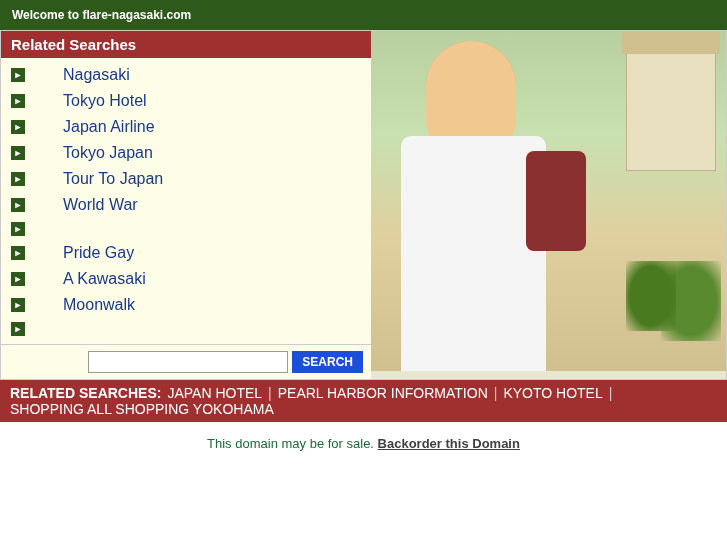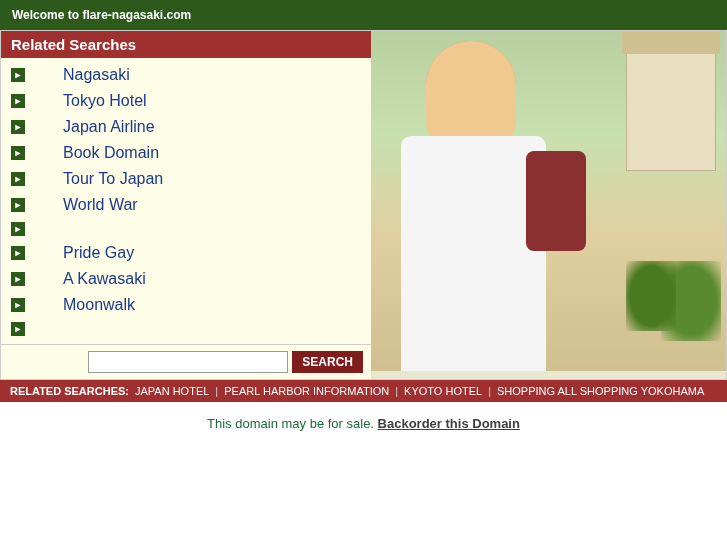--- a/index.html
+++ b/index.html
@@ -89,36 +89,36 @@
     }
 
     .search-input {
       border: 1px solid #999;
       padding: 3px 5px;
       font-size: 12px;
       width: 200px;
     }
 
     .search-button {
-      background: #7f1d1d;
+      background: #1d4ed8;
       color: #fff;
       border: none;
       padding: 4px 10px;
       font-size: 12px;
       font-weight: bold;
       cursor: pointer;
       margin-left: 4px;
     }
 
     
     .bottom-bar {
       background: #a03030;
       color: #fff;
       padding: 5px 10px;
-      font-size: 11px;
+      font-size: 14px;
       display: flex;
       flex-wrap: wrap;
       align-items: center;
       gap: 0;
     }
 
     .bottom-bar .label {
       font-weight: bold;
       margin-right: 6px;
       white-space: nowrap;
@@ -278,21 +278,21 @@
         <a href="#">Tokyo Hotel</a>
       </div>
 
       <div class="search-link-item">
         <span class="arrow-icon">►</span>
         <a href="#">Japan Airline</a>
       </div>
 
       <div class="search-link-item">
         <span class="arrow-icon">►</span>
-        <a href="#">Book Domain</a>
+        <a href="#">Tokyo Japan</a>
       </div>
 
       <div class="search-link-item">
         <span class="arrow-icon">►</span>
         <a href="#">Tour To Japan</a>
       </div>
 
       <div class="search-link-item">
         <span class="arrow-icon">►</span>
         <a href="#">World War</a>

